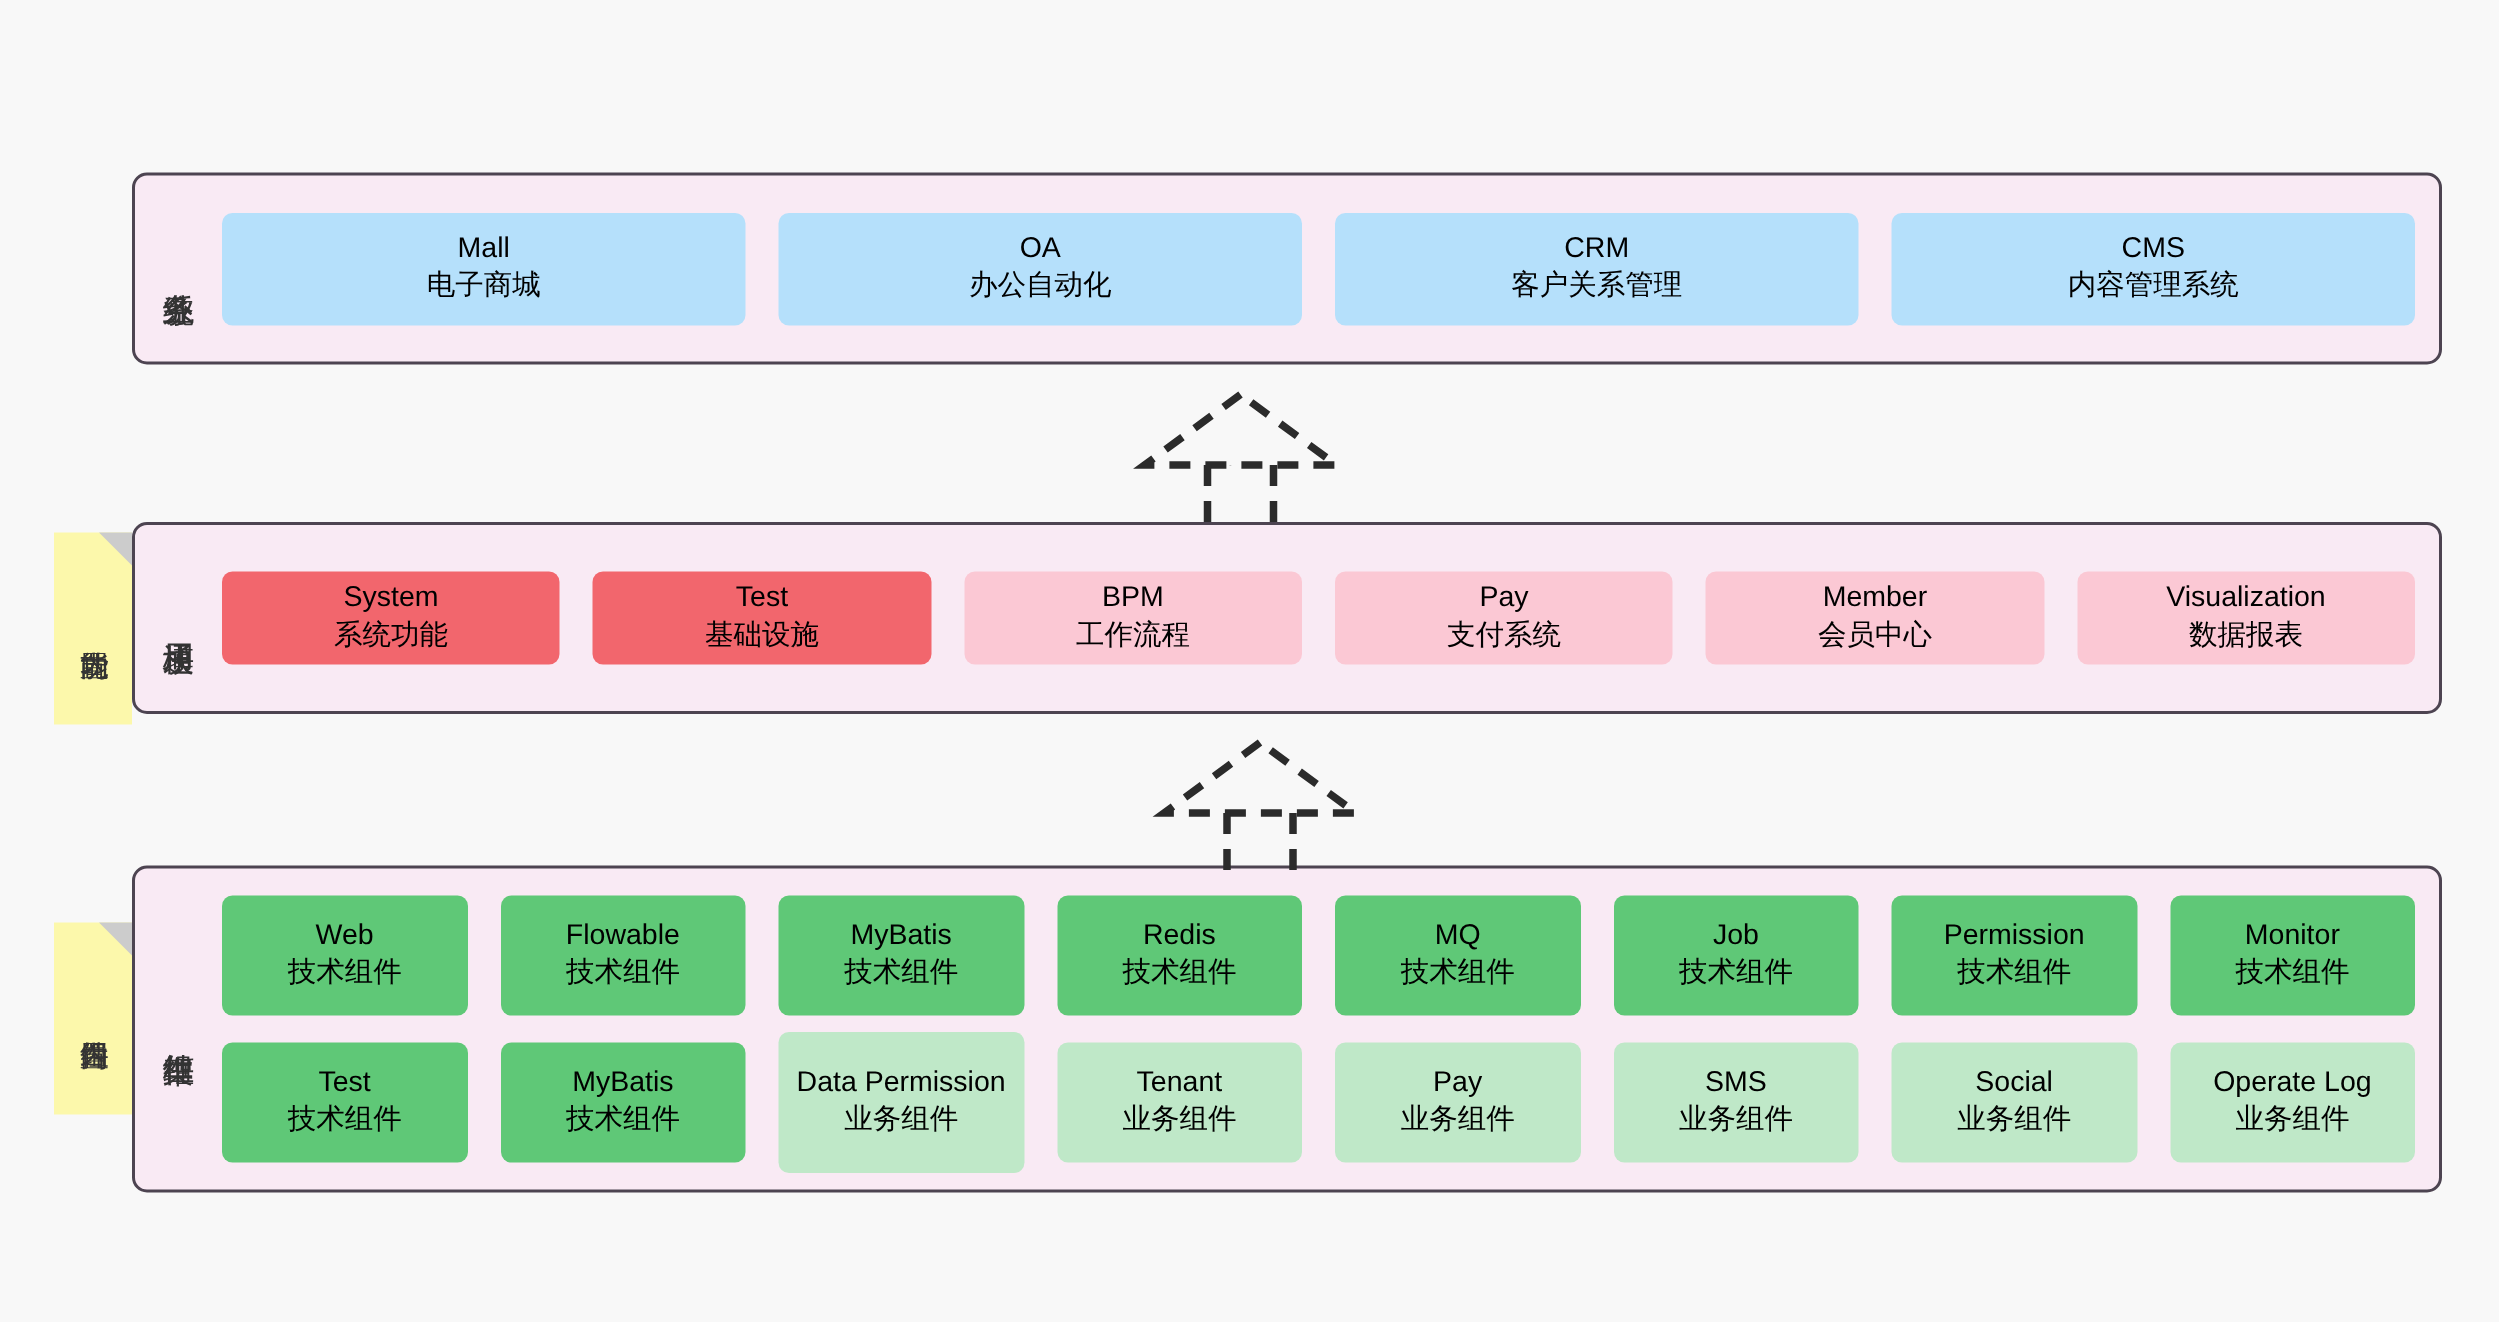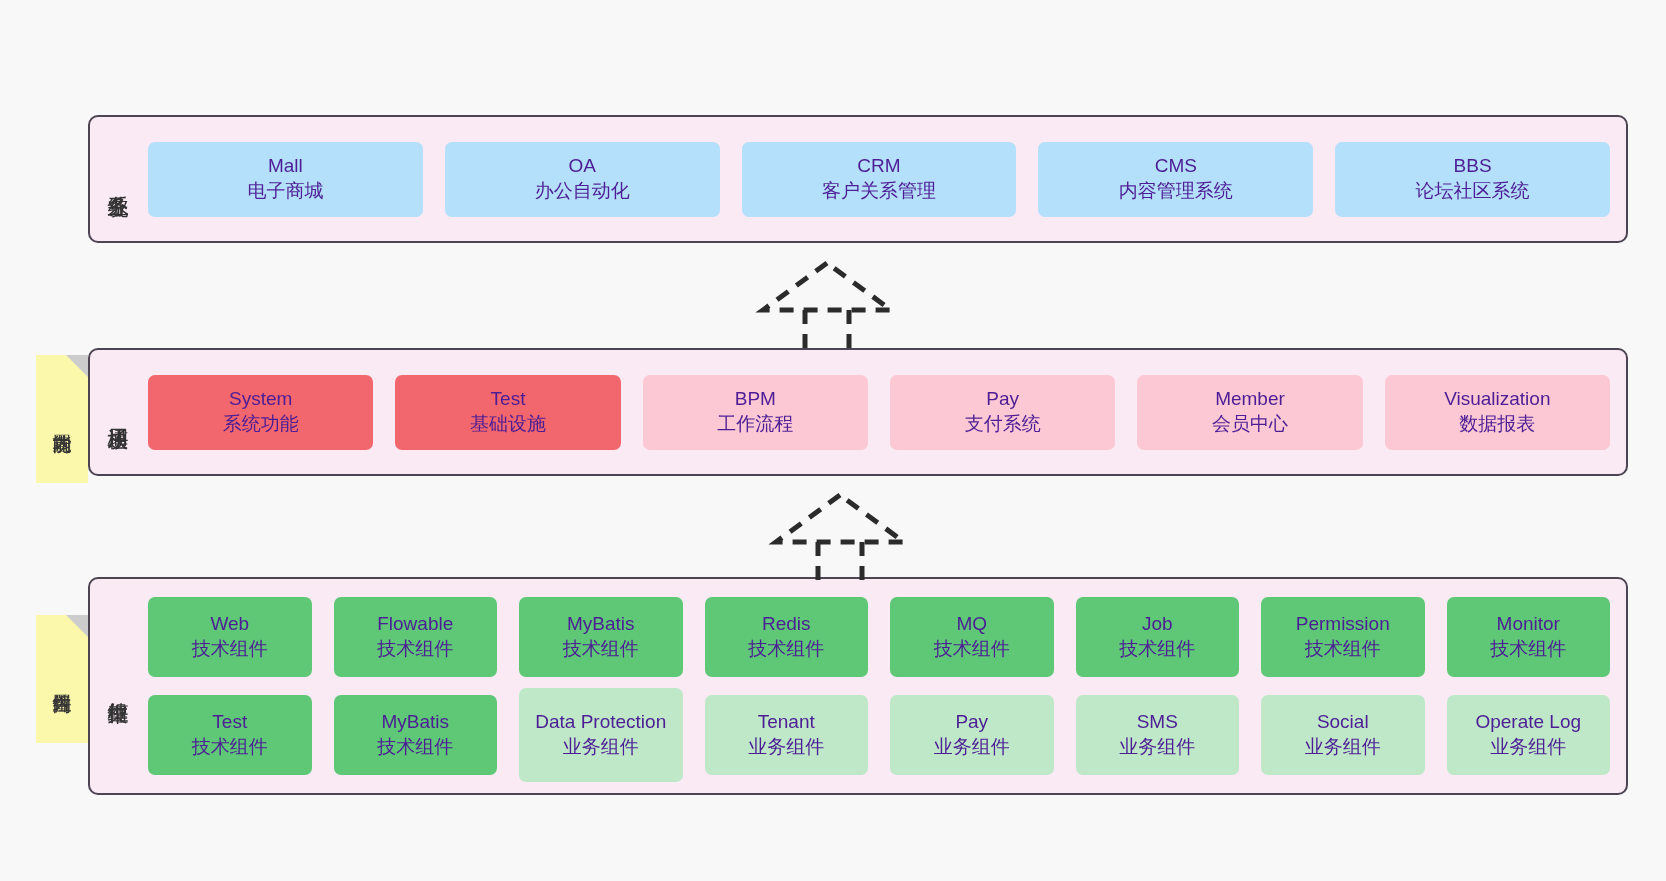--- a/index.html
+++ b/index.html
@@ -56,21 +56,21 @@
   .cell{
     flex:1 1 0;
     border-radius:7px;
     display:flex;
     flex-direction:column;
     align-items:center;
     justify-content:center;
     text-align:center;
     font-size:19px;
     line-height:1.30;
-    color:#4c1d95;
+    color:#000000;
     box-sizing:border-box;
     padding:6px 4px;
   }
   .cell .ln{display:block;}
 
   
   .c-blue     {background:#b5e0fb;}
   .c-red      {background:#f2666d;}
   .c-pink     {background:#fbc8d4;}
   .c-green    {background:#5fc877;}
@@ -131,45 +131,41 @@
           <span class="ln">办公自动化</span>
         </div>
         <div class="cell c-blue">
           <span class="ln">CRM</span>
           <span class="ln">客户关系管理</span>
         </div>
         <div class="cell c-blue">
           <span class="ln">CMS</span>
           <span class="ln">内容管理系统</span>
         </div>
-        <div class="cell c-blue">
-          <span class="ln">BBS</span>
-          <span class="ln">论坛社区系统</span>
-        </div>
       </div>
     </div>
   </div>
 
   <div class="arrow" style="left:755px;top:258px;width:150px;height:92px;">
     <svg width="150" height="92" viewBox="0 0 150 92">
       <path d="M72 5 L8 52 L136 52 Z" fill="#f8f8f8" stroke="#2b2b2b" stroke-width="5" stroke-dasharray="14,10" stroke-linejoin="miter"></path>
       <path d="M50 52 L50 90 M94 52 L94 90" fill="none" stroke="#2b2b2b" stroke-width="5" stroke-dasharray="14,10"></path>
     </svg>
   </div>
   <div class="arrow-label" style="left:814px;top:293px;">构建</div>
 
   <div class="note" style="left:36px;top:355px;width:52px;height:128px;">
     <span class="fold"></span>
     <span>内置功能</span>
   </div>
 
   <div class="layer" id="layer-1" style="left:88px;top:348px;width:1540px;height:128px;">
     <div class="layer-title">通用模块</div>
     <div class="layer-body">
-      <div class="row" style="height:75px;">
+      <div class="row" style="height:75px;align-items:center;">
         <div class="cell c-red">
           <span class="ln">System</span>
           <span class="ln">系统功能</span>
         </div>
         <div class="cell c-red">
           <span class="ln">Test</span>
           <span class="ln">基础设施</span>
         </div>
         <div class="cell c-pink">
           <span class="ln">BPM</span>
@@ -246,21 +242,21 @@
       <div class="row" style="height:80px;">
         <div class="cell c-green">
           <span class="ln">Test</span>
           <span class="ln">技术组件</span>
         </div>
         <div class="cell c-green">
           <span class="ln">MyBatis</span>
           <span class="ln">技术组件</span>
         </div>
         <div class="cell c-greenlite" style="height:94px;margin-top:-7px;">
-          <span class="ln">Data Protection</span>
+          <span class="ln">Data Permission</span>
           <span class="ln">业务组件</span>
         </div>
         <div class="cell c-greenlite">
           <span class="ln">Tenant</span>
           <span class="ln">业务组件</span>
         </div>
         <div class="cell c-greenlite">
           <span class="ln">Pay</span>
           <span class="ln">业务组件</span>
         </div>

